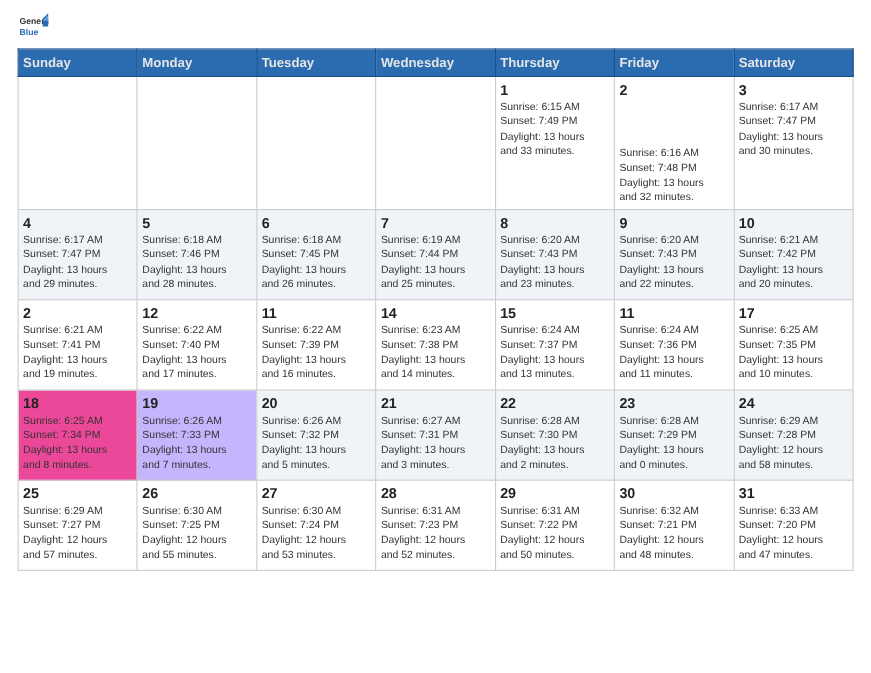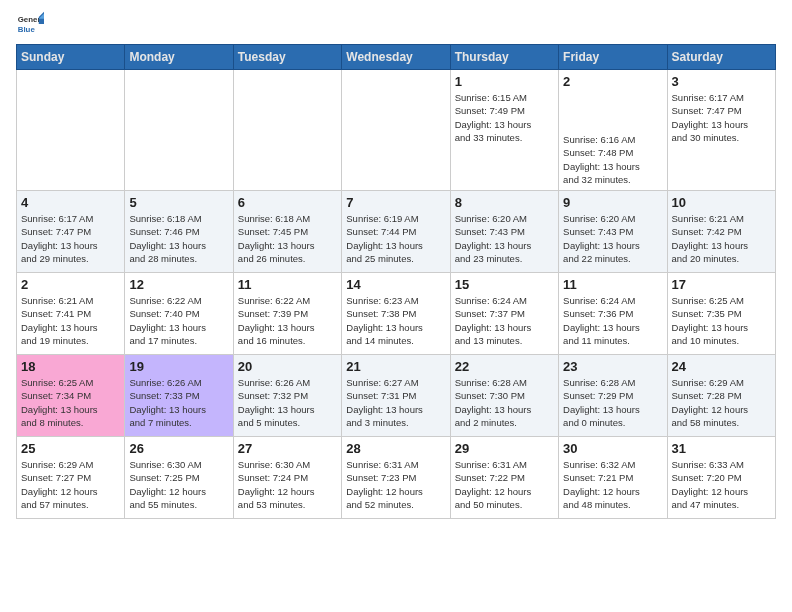--- a/index.html
+++ b/index.html
@@ -248,21 +248,21 @@
           </td>
           <td>
             <span class="day-number">17</span>
             <div class="day-info" style="white-space: pre-line;">Sunrise: 6:25 AM
 Sunset: 7:35 PM
 Daylight: 13 hours
 and 10 minutes.</div>
           </td>
         </tr>
         <tr>
-          <td style="background: #f9a8d4;">
+          <td style="background: #ec4899;">
             <span class="day-number">18</span>
             <div class="day-info" style="white-space: pre-line;">Sunrise: 6:25 AM
 Sunset: 7:34 PM
 Daylight: 13 hours
 and 8 minutes.</div>
           </td>
           <td style="background: #c4b5fd;">
             <span class="day-number">19</span>
             <div class="day-info" style="white-space: pre-line;">Sunrise: 6:26 AM
 Sunset: 7:33 PM

